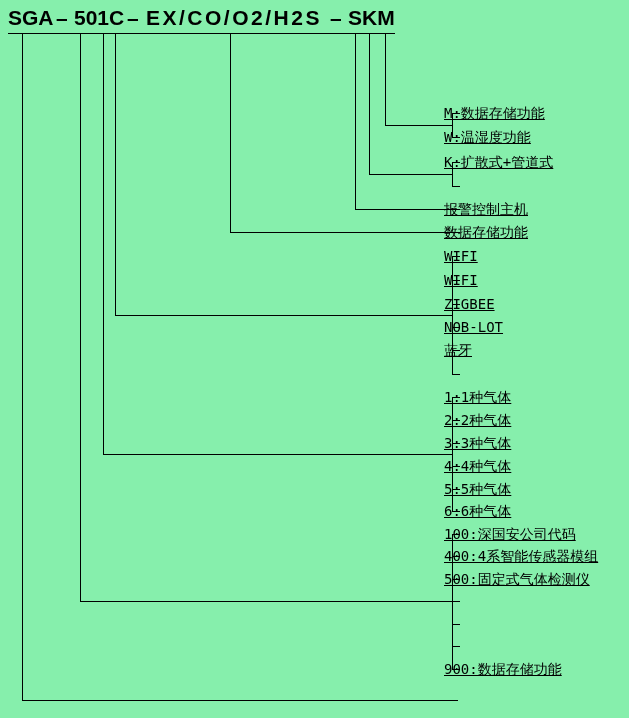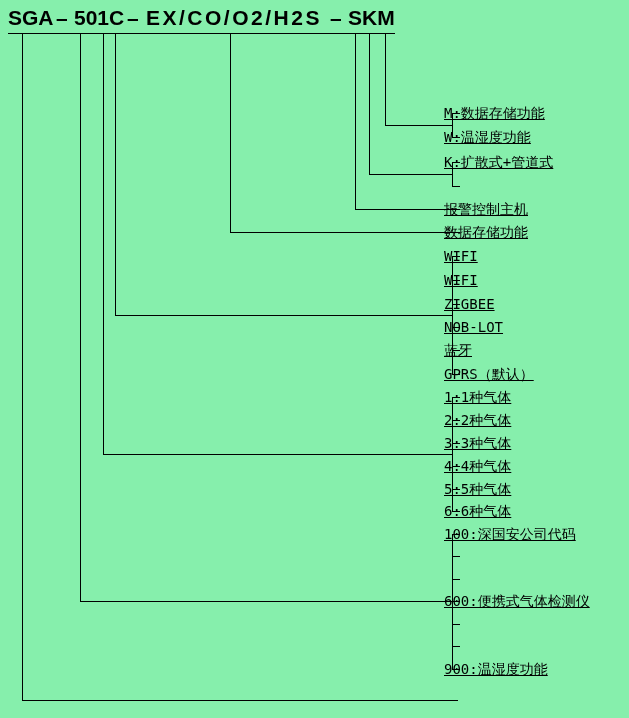--- a/index.html
+++ b/index.html
@@ -105,27 +105,27 @@
   <div class="lbl" style="top:126px">W:温湿度功能</div>
 
   <div class="lbl" style="top:198px">报警控制主机</div>
   <div class="lbl" style="top:221px">数据存储功能</div>
 
   <div class="lbl" style="top:245px">WIFI</div>
   <div class="lbl" style="top:269px">WIFI</div>
   <div class="lbl" style="top:293px">ZIGBEE</div>
   <div class="lbl" style="top:316px">NOB-LOT</div>
   <div class="lbl" style="top:339px">蓝牙</div>
-  <div class="lbl" style="top:363px">GPRS（默认）</div>
 
   <div class="lbl" style="top:386px">1:1种气体</div>
   <div class="lbl" style="top:409px">2:2种气体</div>
   <div class="lbl" style="top:432px">3:3种气体</div>
   <div class="lbl" style="top:455px">4:4种气体</div>
   <div class="lbl" style="top:478px">5:5种气体</div>
   <div class="lbl" style="top:500px">6:6种气体</div>
 
   <div class="lbl" style="top:523px">100:深国安公司代码</div>
-  <div class="lbl" style="top:590px">600:便携式气体检测仪</div>
-  <div class="lbl" style="top:658px">900:温湿度功能</div>
+  <div class="lbl" style="top:545px">400:4系智能传感器模组</div>
+  <div class="lbl" style="top:568px">500:固定式气体检测仪</div>
+  <div class="lbl" style="top:658px">900:数据存储功能</div>
 
 
 </div>
 
 </body></html>

